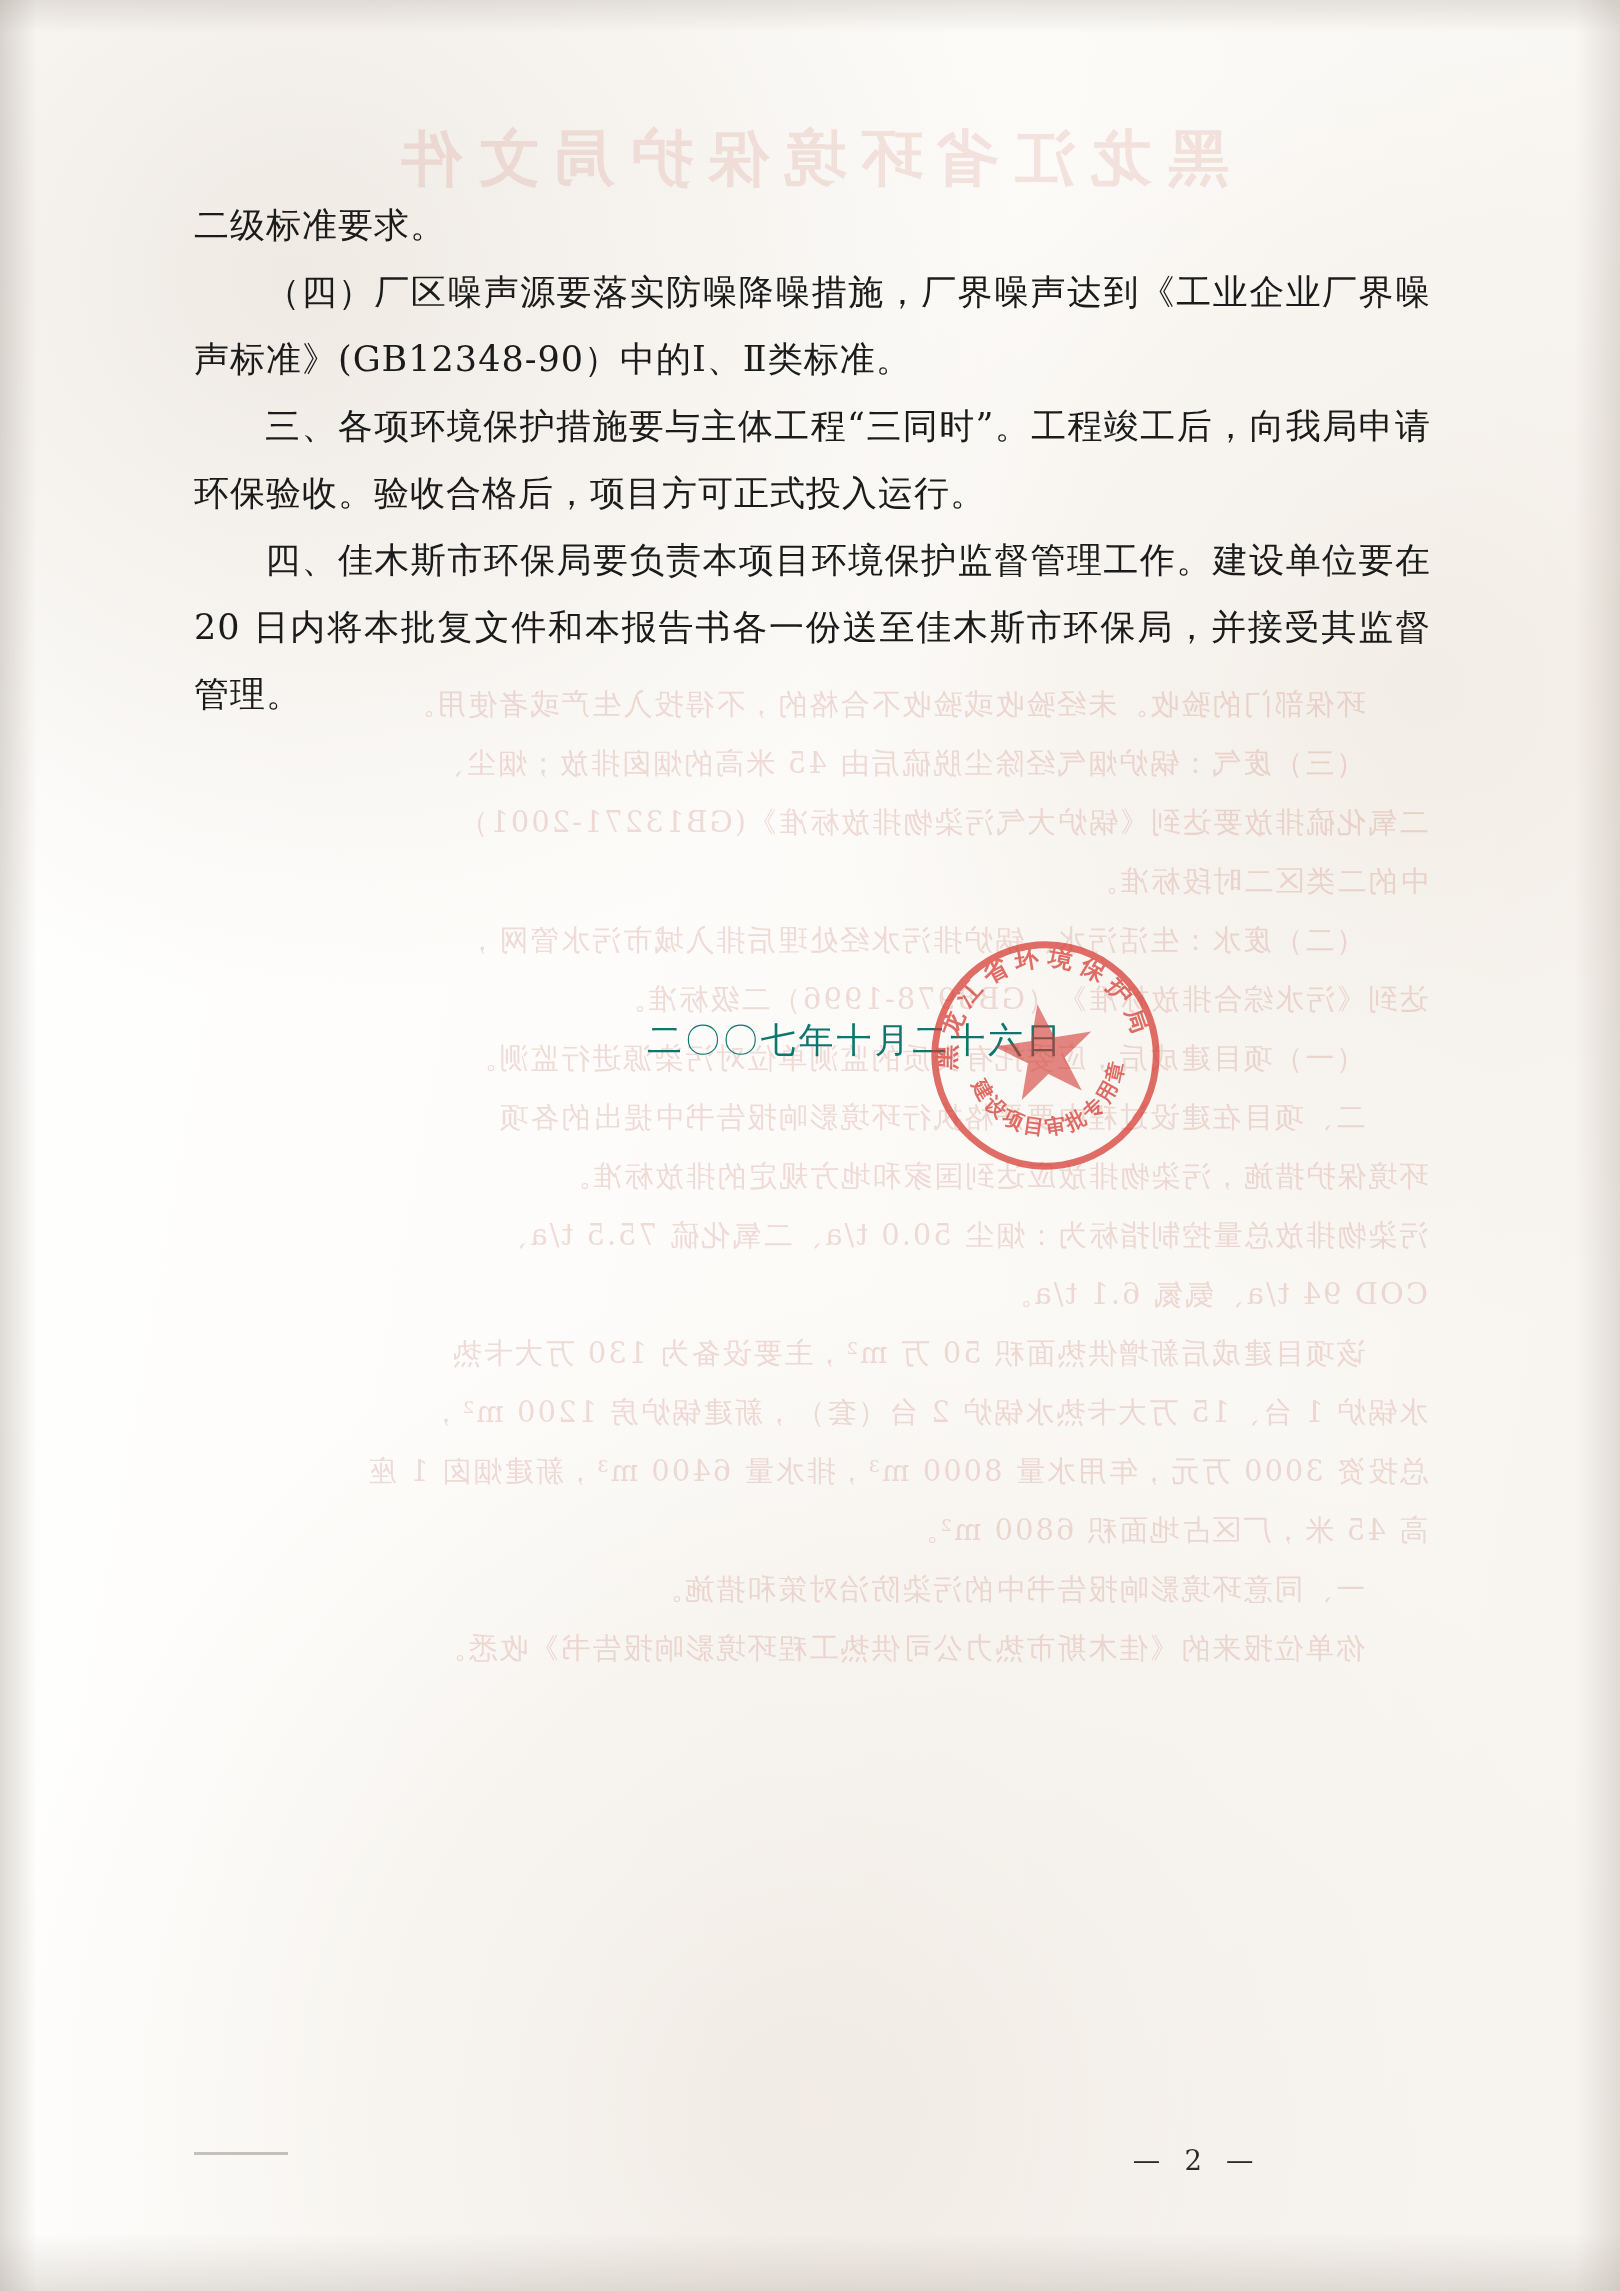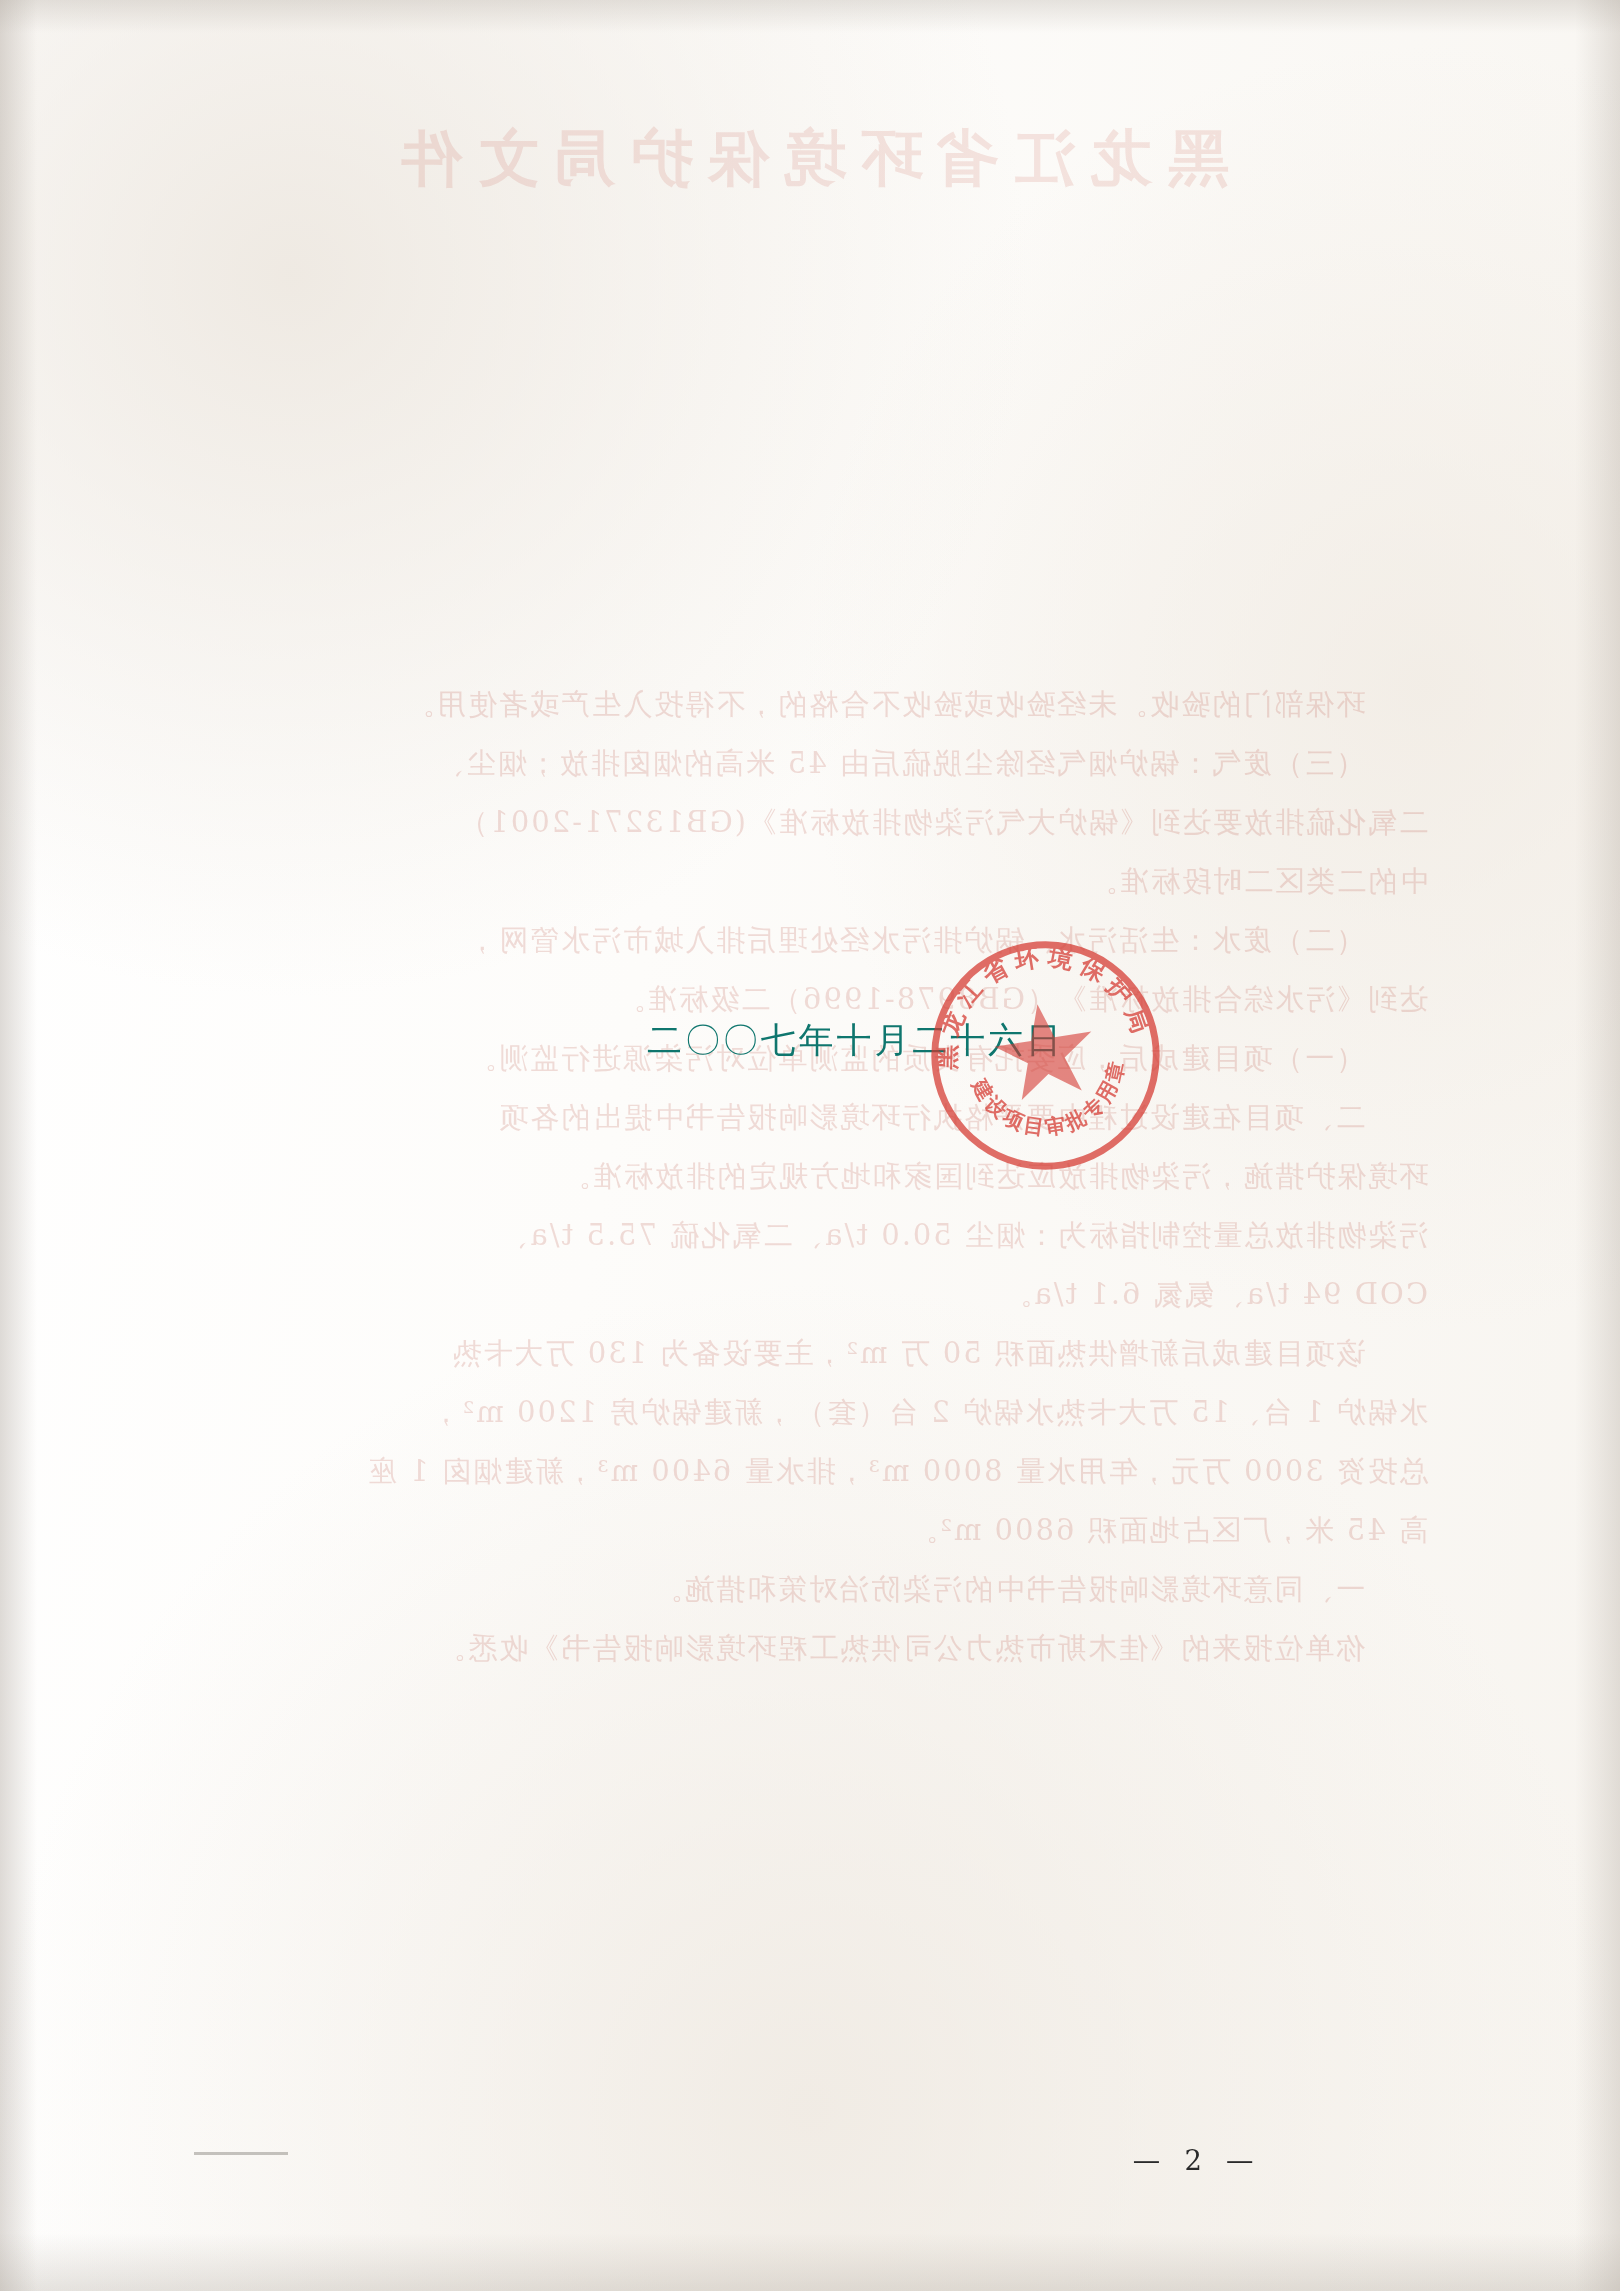--- a/index.html
+++ b/index.html
@@ -173,20 +173,26 @@
       <p>COD 94 t/a、氨氮 6.1 t/a。</p>
       <p class="bleed-indent">该项目建成后新增供热面积 50 万 m²，主要设备为 130 万大卡热</p>
       <p>水锅炉 1 台、15 万大卡热水锅炉 2 台（套），新建锅炉房 1200 m²，</p>
       <p>总投资 3000 万元，年用水量 8000 m³，排水量 6400 m³，新建烟囱 1 座</p>
       <p>高 45 米，厂区占地面积 6800 m²。</p>
       <p class="bleed-indent">一、同意环境影响报告书中的污染防治对策和措施。</p>
       <p class="bleed-indent">你单位报来的《佳木斯市热力公司供热工程环境影响报告书》收悉。</p>
     </div>
   </div>
 
+  <div class="content">
+    <p>二级标准要求。</p>
+    <p class="indent">（四）厂区噪声源要落实防噪降噪措施，厂界噪声达到《工业企业厂界噪声标准》(GB12348-90）中的Ⅰ、Ⅱ类标准。</p>
+    <p class="indent">三、各项环境保护措施要与主体工程“三同时”。工程竣工后，向我局申请环保验收。验收合格后，项目方可正式投入运行。</p>
+    <p class="indent">四、佳木斯市环保局要负责本项目环境保护监督管理工作。建设单位要在 20 日内将本批复文件和本报告书各一份送至佳木斯市环保局，并接受其监督管理。</p>
+  </div>
 
   <div class="date-line">二〇〇七年十月二十六日</div>
 
   <div class="seal">
     <svg width="245" height="245" viewBox="0 0 250 250" xmlns="http://www.w3.org/2000/svg">
       <defs>
         <path id="arcTop" d="M 33 125 A 92 92 0 0 1 217 125" fill="none"></path>
         <path id="arcBottom" d="M 45 125 A 80 80 0 0 0 205 125" fill="none"></path>
       </defs>
       <g opacity="0.72">

